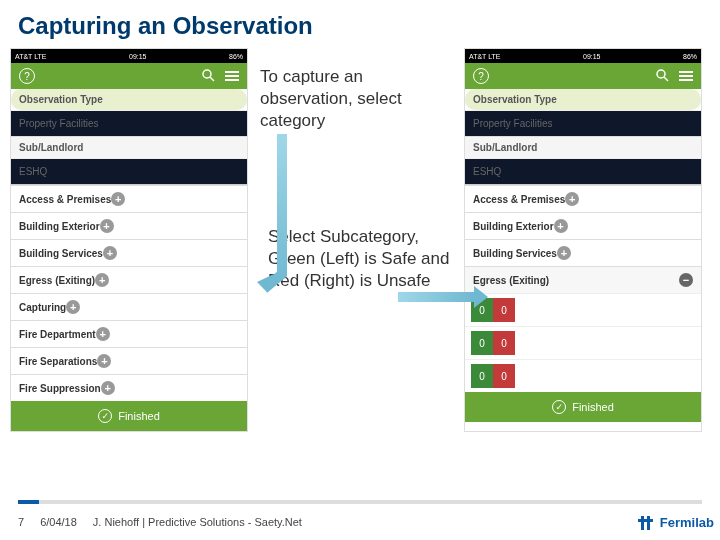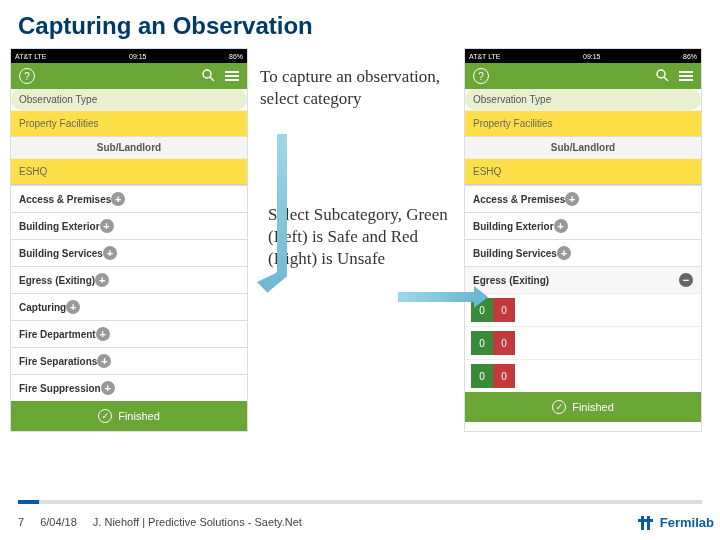--- a/index.html
+++ b/index.html
@@ -55,39 +55,38 @@
     font-size: 10px;
   }
   .header-right { display: flex; gap: 10px; align-items: center; }
   .search-icon, .menu-icon { color: #fff; font-size: 14px; }
   .menu-icon { display: flex; flex-direction: column; gap: 2px; }
   .menu-icon span { width: 14px; height: 2px; background: #fff; display: block; }
   .section-header {
     background: #e8f0d0;
     padding: 5px 8px;
     font-size: 10px;
-    font-weight: normal;
+    font-weight: bold;
     color: #555;
     border-radius: 10px;
   }
   .field-row {
-    background: #fde047;
+    background: #0f172a;
     padding: 7px 8px;
     font-size: 10px;
     color: #666;
     border-top: 1px solid #eee;
   }
   .sub-header {
     background: #f5f5f5;
     padding: 5px 8px;
     font-size: 10px;
     font-weight: bold;
     color: #555;
     border-top: 1px solid #ddd;
-    text-align: center;
   }
   .cat-row-plus {
     background: #fff;
     padding: 6px 8px;
     font-size: 10px;
     font-weight: bold;
     color: #333;
     border-top: 1px solid #ddd;
     display: flex;
     align-items: center;
@@ -154,21 +153,21 @@
     width: 200px;
     display: flex;
     flex-direction: column;
     padding-top: 18px;
     position: relative;
   }
   .instr {
     font-size: 17px;
     color: #333;
     line-height: 1.3;
-    font-family: Liberation Serif, serif;
+    font-family: Liberation Sans, sans-serif;
   }
   .instr1 { margin-bottom: 94px; margin-left: 4px; }
   .instr2 { margin-left: 12px; }
   .arrow {
     position: absolute;
     pointer-events: none;
   }
   .arrow svg { overflow: visible; }
   .footer-line {
     position: absolute;

